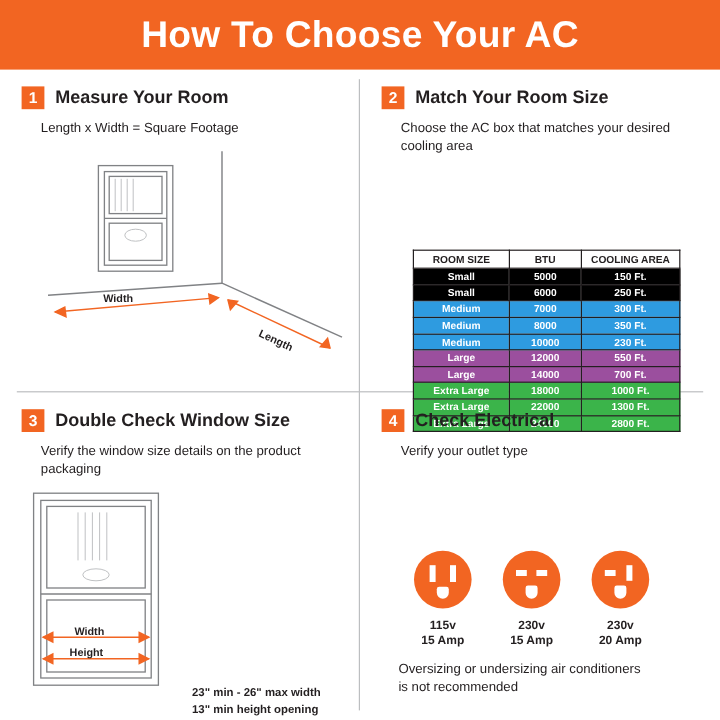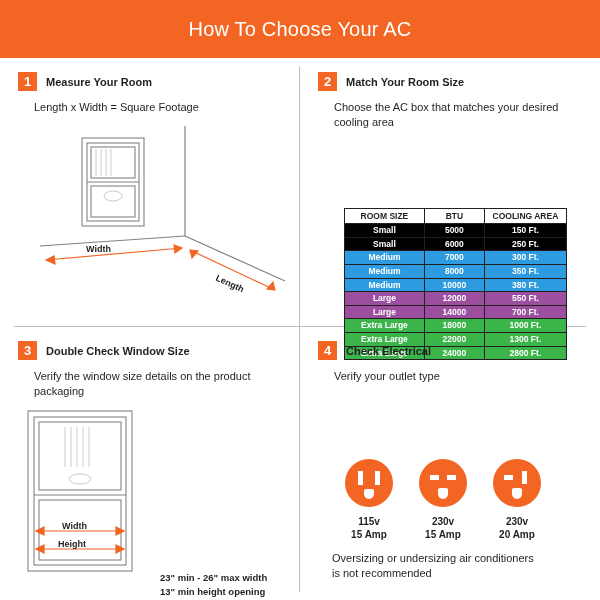--- a/index.html
+++ b/index.html
@@ -24,22 +24,22 @@
   .header {
     height: 58px;
     background: #f26522;
     display: flex;
     align-items: center;
     justify-content: center;
   }
   .header h1 {
     margin: 0;
     color: #ffffff;
-    font-size: 20px;
-    font-weight: normal;
+    font-size: 31px;
+    font-weight: bold;
     letter-spacing: 0.2px;
   }
   
   .grid {
     position: relative;
     height: 542px;
   }
   .vline {
     position: absolute;
     left: 299px;
@@ -76,21 +76,21 @@
     background: #f26522;
     color: #ffffff;
     font-size: 13px;
     font-weight: bold;
     display: flex;
     align-items: center;
     justify-content: center;
     flex: 0 0 auto;
   }
   .step-title {
-    font-size: 11px;
+    font-size: 15px;
     font-weight: bold;
     color: #231f20;
   }
   .step-sub {
     font-size: 11px;
     color: #231f20;
     margin-top: 9px;
     line-height: 1.35;
     margin-left: 16px;
   }
@@ -277,21 +277,21 @@
               <td>300 Ft.</td>
             </tr>
             <tr class="row-medium">
               <td class="first">Medium</td>
               <td>8000</td>
               <td>350 Ft.</td>
             </tr>
             <tr class="row-medium">
               <td class="first">Medium</td>
               <td>10000</td>
-              <td>380 Ft.</td>
+              <td>230 Ft.</td>
             </tr>
             <tr class="row-large">
               <td class="first">Large</td>
               <td>12000</td>
               <td>550 Ft.</td>
             </tr>
             <tr class="row-large">
               <td class="first">Large</td>
               <td>14000</td>
               <td>700 Ft.</td>

